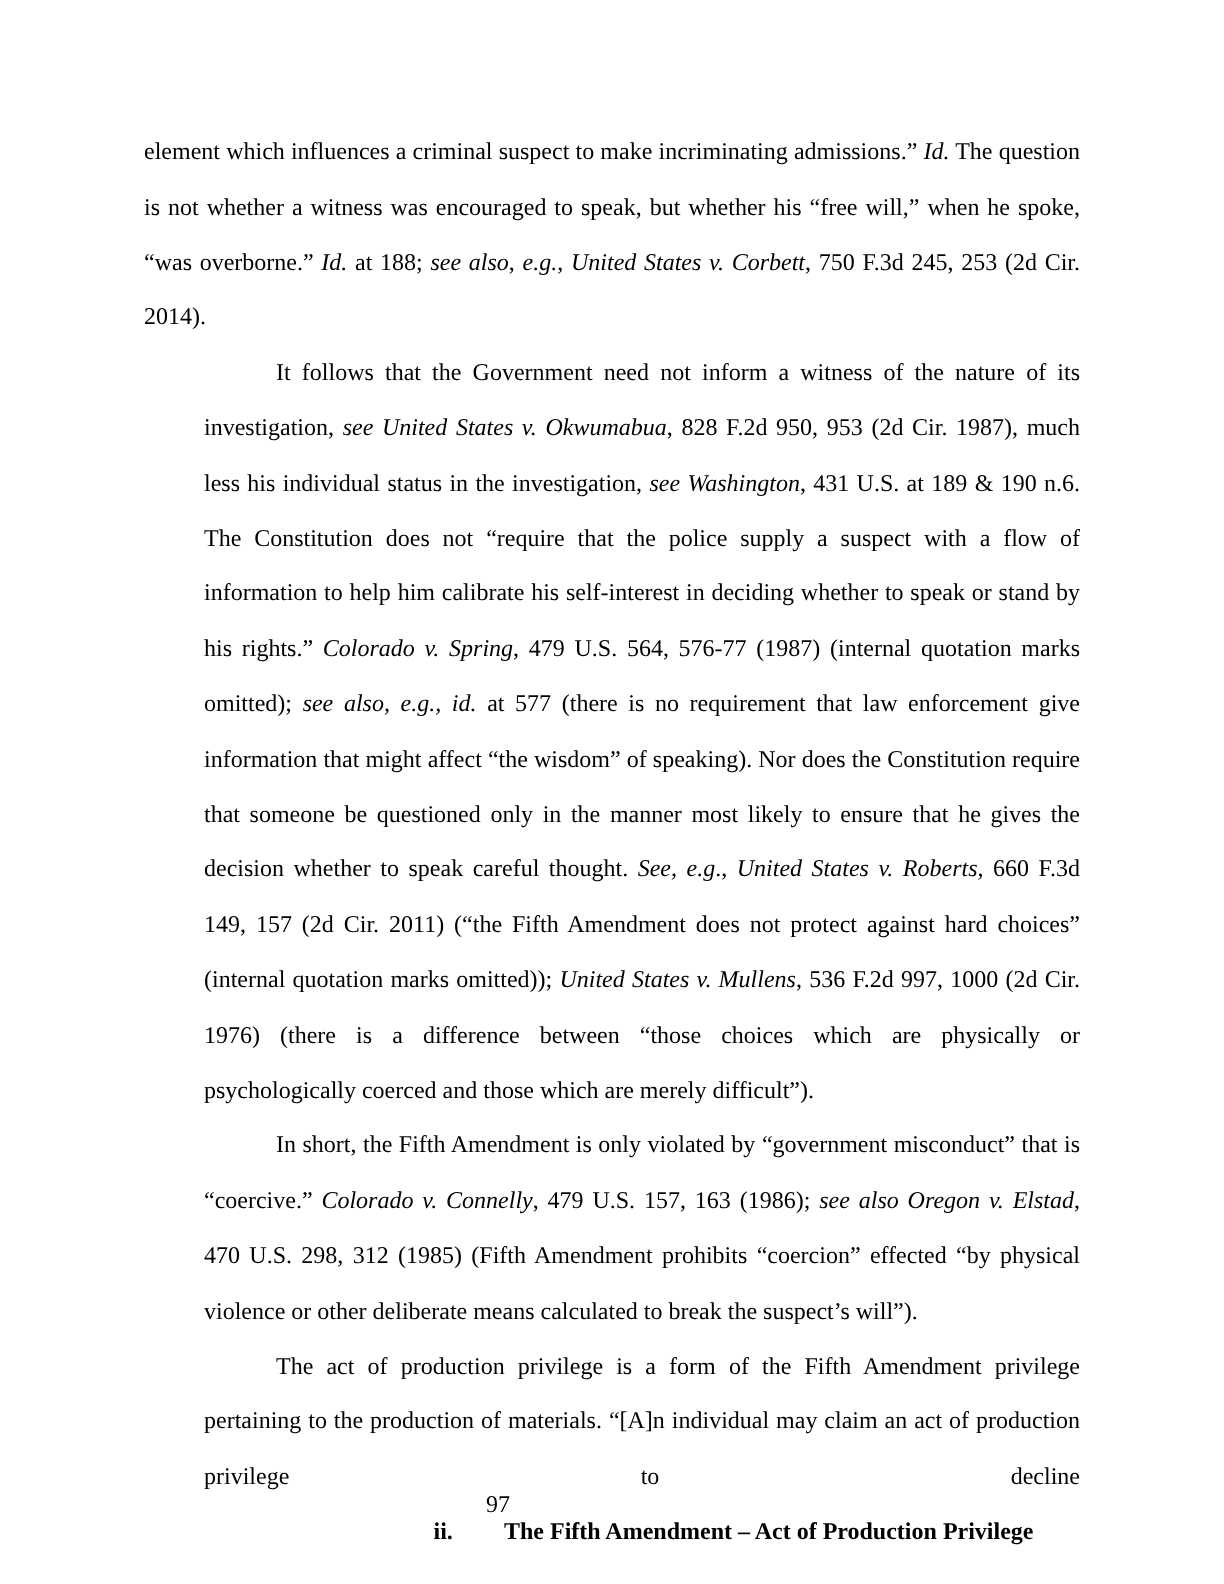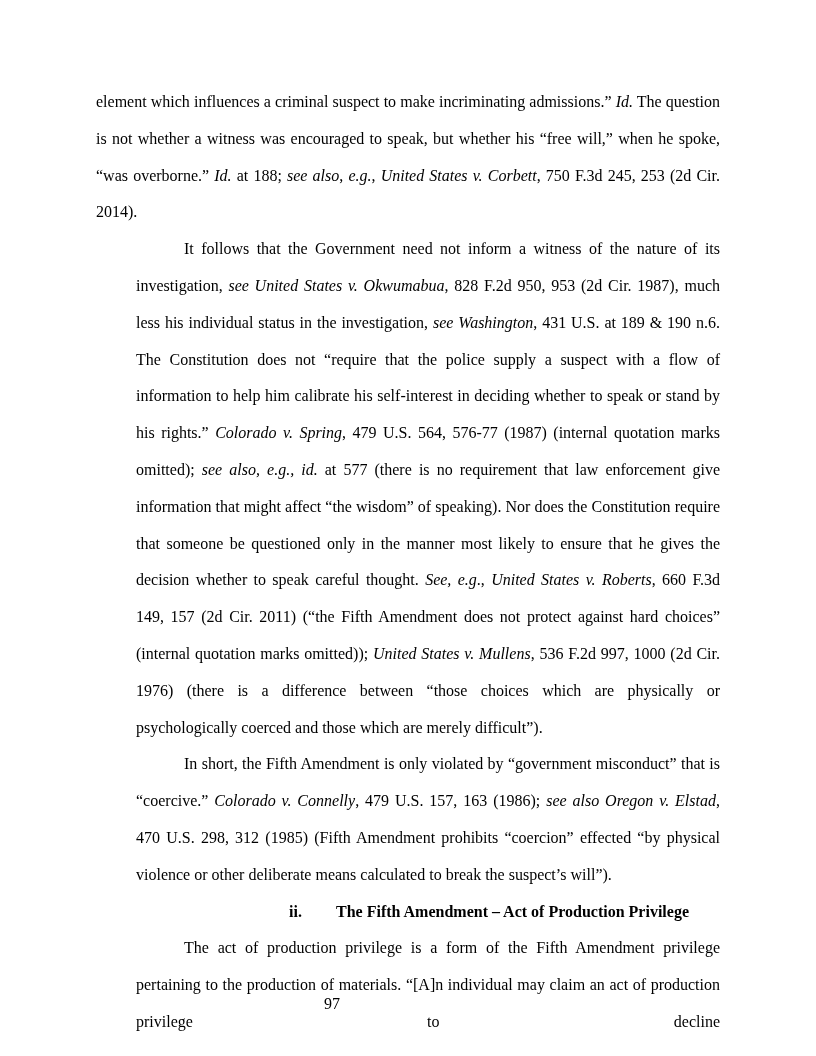--- a/index.html
+++ b/index.html
@@ -51,17 +51,17 @@
   }
 </style>
 </head>
 <body>
 
 <div class="page">
   <div class="content">
     <p class="para"><span>element which influences a criminal suspect to make incriminating admissions.”  </span><span class="it">Id.</span><span>  The question is not whether a witness was encouraged to speak, but whether his “free will,” when he spoke, “was overborne.”  </span><span class="it">Id.</span><span> at 188; </span><span class="it">see also</span><span>, </span><span class="it">e.g.</span><span>, </span><span class="it">United States v. Corbett</span><span>, 750 F.3d 245, 253 (2d Cir. 2014).</span></p>
     <p class="para indent"><span>It follows that the Government need not inform a witness of the nature of its investigation, </span><span class="it">see United States v. Okwumabua</span><span>, 828 F.2d 950, 953 (2d Cir. 1987), much less his individual status in the investigation, </span><span class="it">see Washington</span><span>, 431 U.S. at 189 &amp; 190 n.6.  The Constitution does not “require that the police supply a suspect with a flow of information to help him calibrate his self-interest in deciding whether to speak or stand by his rights.”  </span><span class="it">Colorado v. Spring</span><span>, 479 U.S. 564, 576-77 (1987) (internal quotation marks omitted); </span><span class="it">see also, e.g., id.</span><span> at 577 (there is no requirement that law enforcement give information that might affect “the wisdom” of speaking).  Nor does the Constitution require that someone be questioned only in the manner most likely to ensure that he gives the decision whether to speak careful thought.  </span><span class="it">See, e.g</span><span>., </span><span class="it">United States v. Roberts</span><span>, 660 F.3d 149, 157 (2d Cir. 2011) (“the Fifth Amendment does not protect against hard choices” (internal quotation marks omitted)); </span><span class="it">United States v. Mullens</span><span>, 536 F.2d 997, 1000 (2d Cir. 1976) (there is a difference between “those choices which are physically or psychologically coerced and those which are merely difficult”).</span></p>
     <p class="para indent"><span>In short, the Fifth Amendment is only violated by “government misconduct” that is “coercive.”  </span><span class="it">Colorado v. Connelly</span><span>, 479 U.S. 157, 163 (1986); </span><span class="it">see also Oregon v. Elstad</span><span>, 470 U.S. 298, 312 (1985) (Fifth Amendment prohibits “coercion” effected “by physical violence or other deliberate means calculated to break the suspect’s will”).</span></p>
+    <p class="para indent cont"><span>The act of production privilege is a form of the Fifth Amendment privilege pertaining to the production of materials.  “[A]n individual may claim an act of production privilege to decline</span></p>
     <p class="para heading"><span class="num">ii.</span><span>The Fifth Amendment – Act of Production Privilege</span></p>
-    <p class="para indent cont"><span>The act of production privilege is a form of the Fifth Amendment privilege pertaining to the production of materials.  “[A]n individual may claim an act of production privilege to decline</span></p>
   </div>
   <div class="footer">97</div>
 </div>
 
 </body></html>

